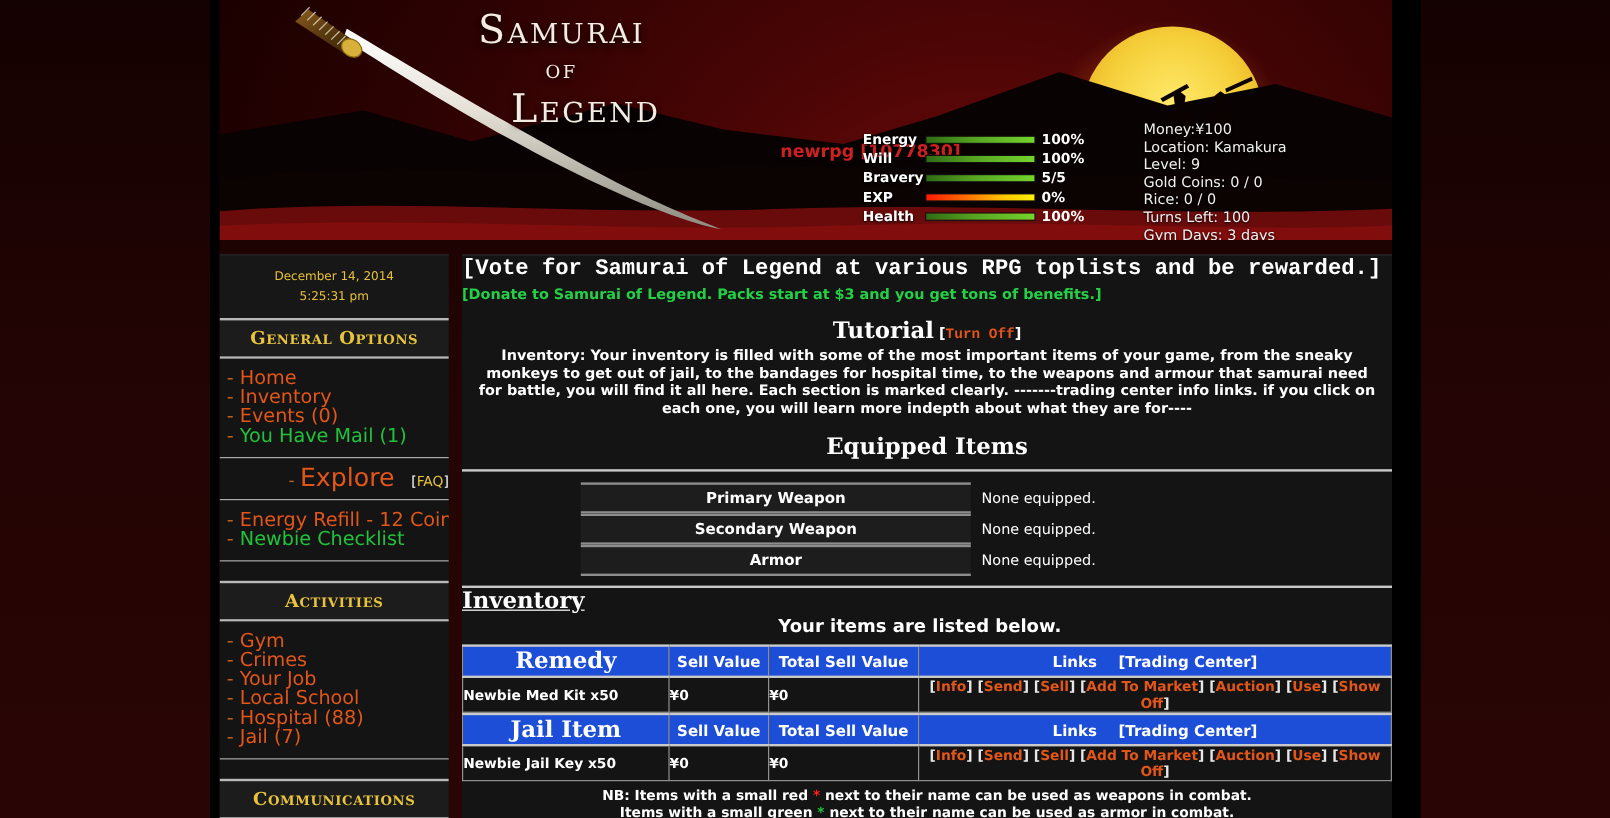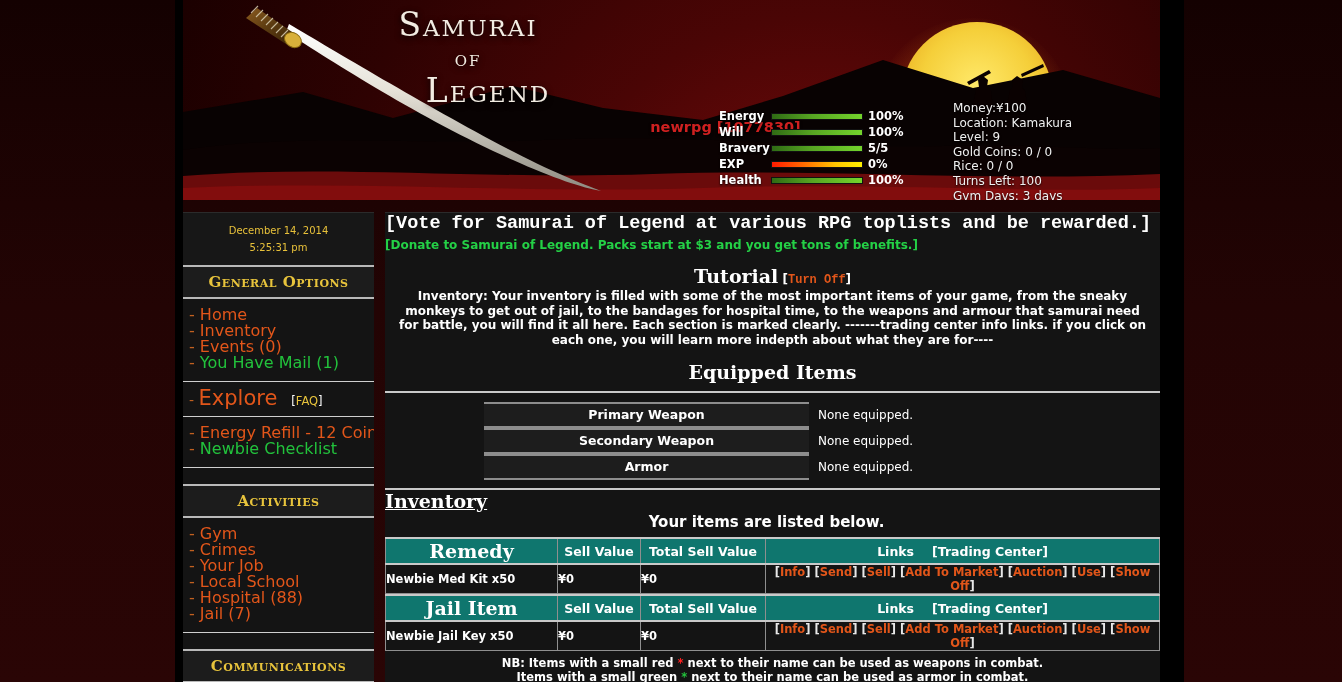--- a/index.html
+++ b/index.html
@@ -192,21 +192,21 @@
   .inv-sub {
     text-align:center; font-size: 15px; font-weight: bold; color:#fff;
     padding: 1px 12px 6px 0;
   }
   table.inv { width: 775px; border-collapse: collapse; table-layout: fixed; }
   table.inv th, table.inv td {
     border-left: 1px solid #8f8f8f;
     border-right: 1px solid #8f8f8f;
     padding: 0;
   }
-  table.inv thead tr { background:#0f766e; }
+  table.inv thead tr { background:#1d4ed8; }
   table.inv th {
     border-top: 2px solid #c9c9c9;
     border-bottom: 2px solid #c9c9c9;
     height: 26px;
     color:#fff;
   }
   .th-cat {
     font-family:"DejaVu Serif", serif;
     font-size: 19px; font-weight: bold; text-align:center;
   }
@@ -348,21 +348,21 @@
 
     <div class="sb-head">General Options</div>
 
     <div class="sb-block divider">
       <a class="sb-link"><span class="dash">- </span><span class="a-orange">Home</span></a>
       <a class="sb-link"><span class="dash">- </span><span class="a-orange">Inventory</span></a>
       <a class="sb-link"><span class="dash">- </span><span class="a-orange">Events (0)</span></a>
       <a class="sb-link"><span class="dash">- </span><span class="a-green">You Have Mail (1)</span></a>
     </div>
 
-    <div class="sb-block divider" style="padding-top:4px;padding-bottom:6px;">
+    <div class="sb-block divider" style="padding-top:4px;padding-bottom:6px;text-align:right;">
       <span class="dash" style="font-size:14px;color:#c06020;">- </span><a class="sb-explore">Explore</a><a class="sb-faq"><span class="brk" style="color:#fff;">[</span><b>FAQ</b><span class="brk" style="color:#fff;">]</span></a>
     </div>
 
     <div class="sb-block divider">
       <a class="sb-link"><span class="dash">- </span><span class="a-orange">Energy Refill - 12 Coins</span></a>
       <a class="sb-link"><span class="dash">- </span><span class="a-green">Newbie Checklist</span></a>
     </div>
 
     <div style="height:16px;background:#141414;"></div>
 

